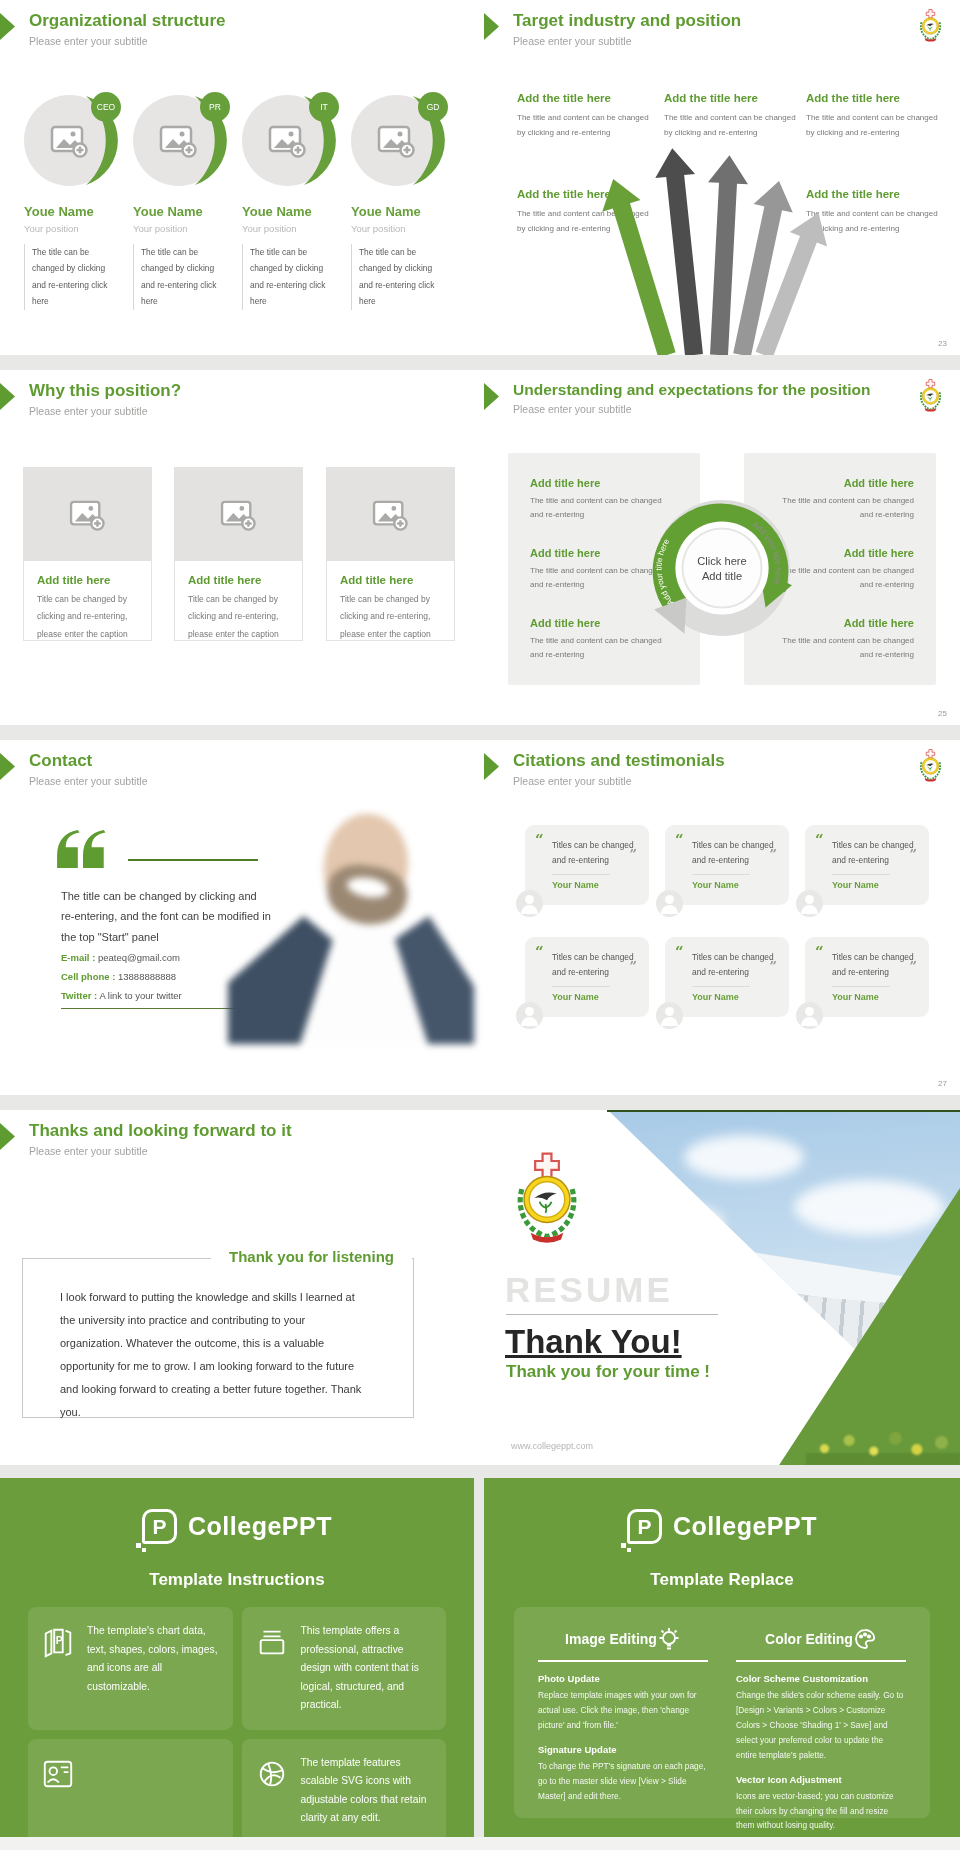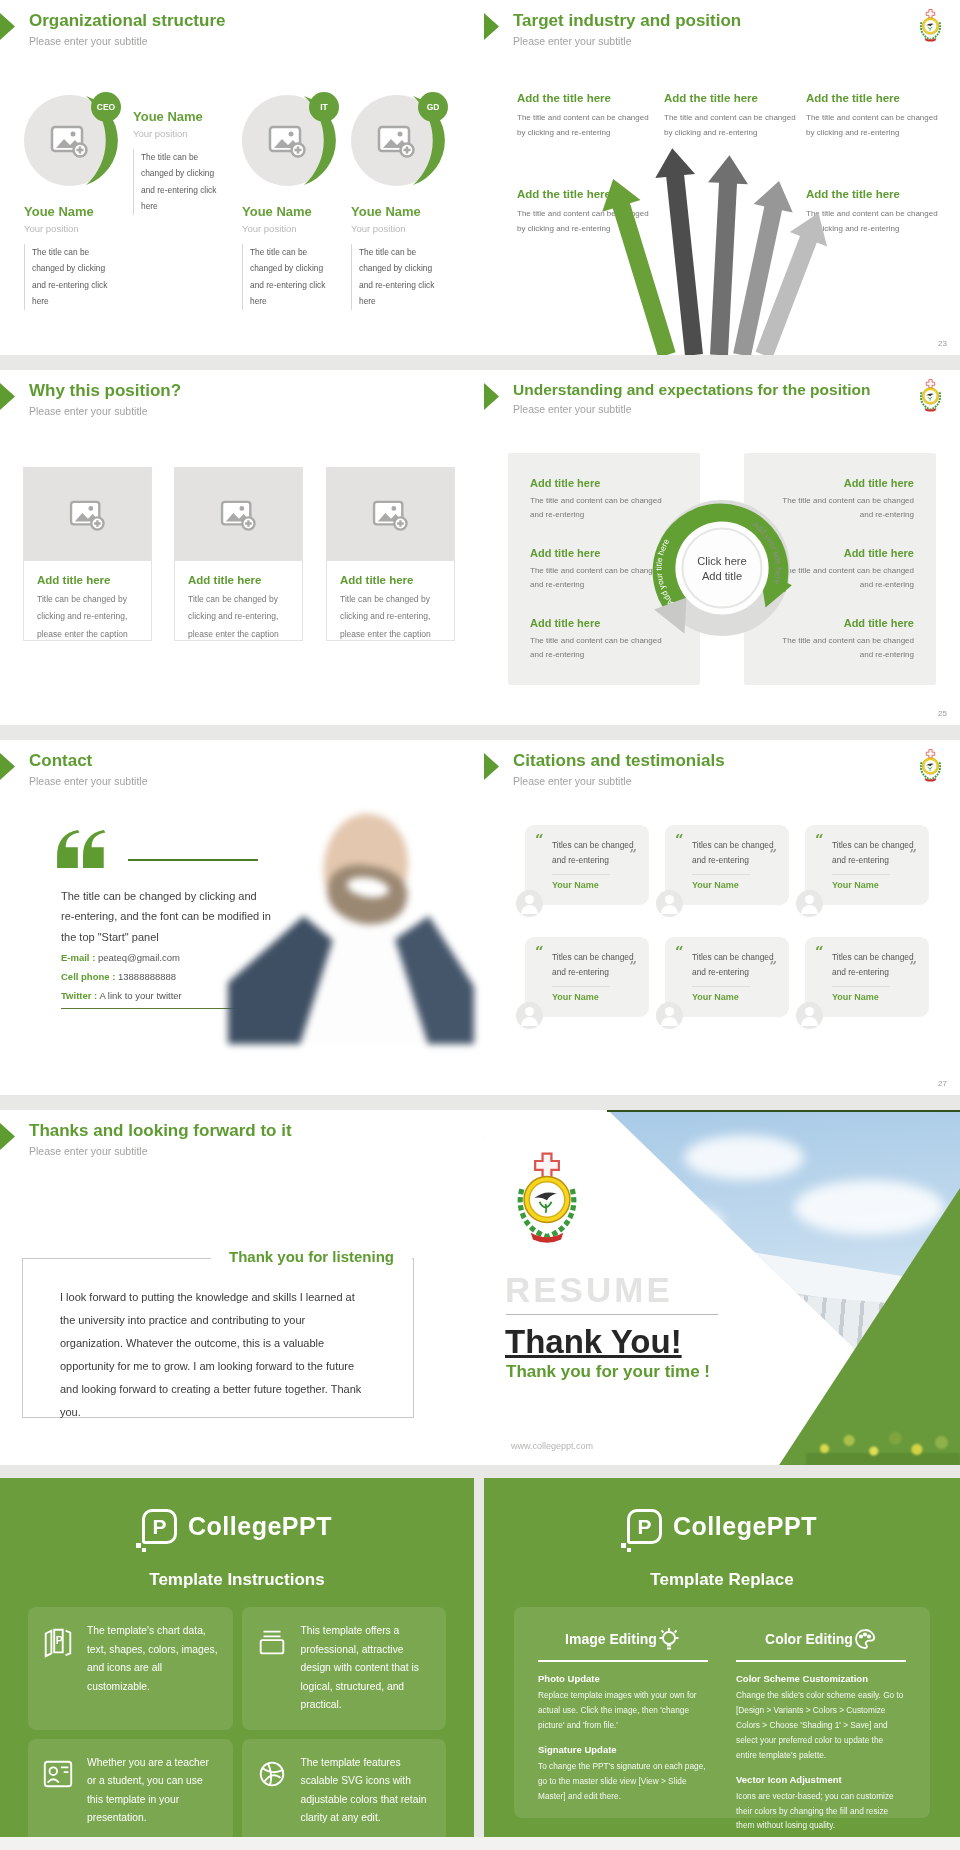--- a/index.html
+++ b/index.html
@@ -12,21 +12,21 @@
   .stitle{font-size:17px;font-weight:bold;color:#5e9b31;}
   .stitle.long{font-size:15.5px;}
   .ssub{font-size:10.5px;color:#a2a2a0;margin-top:4px;}
   .semblem{position:absolute;right:16px;top:9px;width:27px;height:33px;}
   .spage{position:absolute;right:13px;bottom:7px;font-size:8px;color:#999;}
   
   .orgcol{position:absolute;top:93px;width:100px;}
   .avatar{position:relative;width:95px;height:95px;}
   .disc{position:absolute;left:0;top:2px;width:91px;height:91px;border-radius:50%;background:#e6e5e3;}
   .cres{position:absolute;left:0;top:0;width:100px;height:95px;}
-  .obadge{position:absolute;right:-2px;top:-1px;width:30px;height:30px;border-radius:50%;background:#67a03a;color:#fff;font-size:8.5px;font-weight:bold;text-align:center;line-height:30px;}
+  .obadge{position:absolute;right:-2px;top:-1px;width:30px;height:30px;border-radius:50%;background:#67a03a;color:#fff;font-size:8.5px;font-weight:normal;text-align:center;line-height:30px;}
   .picwrap{position:absolute;left:26px;top:31px;width:40px;height:34px;}
   .oname{margin-top:16px;font-size:13px;font-weight:bold;color:#67a03a;}
   .opos{margin-top:4px;font-size:9.5px;color:#b8b8b6;}
   .ocap{margin-top:10px;border-left:1px solid #d6d6d4;padding-left:7px;width:80px;font-size:8.4px;color:#595959;line-height:1.95;}
   
   .tblock{position:absolute;width:142px;}
   .tbt{font-size:11.5px;font-weight:bold;color:#5e9b31;margin-bottom:6px;}
   .tbb{font-size:8px;color:#787878;line-height:1.9;}
   .arrowsvg{position:absolute;left:103px;top:143px;width:252px;height:212px;}
   
@@ -195,20 +195,30 @@
       <svg class="picwrap" viewBox="0 0 40 34">
           <use href="#picicon"></use>
         </svg>
       <div class="obadge">CEO</div>
     </div>
     <div class="oname">Youe Name</div>
     <div class="opos">Your position</div>
     <div class="ocap">The title can be changed by clicking and re-entering click here</div>
   </div>
   <div class="orgcol" style="left:133px">
+    <div class="avatar">
+      <div class="disc"></div>
+      <svg class="cres" viewBox="0 0 100 95">
+          <use href="#crescent"></use>
+        </svg>
+      <svg class="picwrap" viewBox="0 0 40 34">
+          <use href="#picicon"></use>
+        </svg>
+      <div class="obadge">PR</div>
+    </div>
     <div class="oname">Youe Name</div>
     <div class="opos">Your position</div>
     <div class="ocap">The title can be changed by clicking and re-entering click here</div>
   </div>
   <div class="orgcol" style="left:242px">
     <div class="avatar">
       <div class="disc"></div>
       <svg class="cres" viewBox="0 0 100 95">
           <use href="#crescent"></use>
         </svg>
@@ -545,21 +555,20 @@
     <div class="fcard">
       <svg viewBox="0 0 36 36">
           <use href="#ic-cards"></use>
         </svg>
       <div class="ftext">This template offers a professional, attractive design with content that is logical, structured, and practical.</div>
     </div>
     <div class="fcard">
       <svg viewBox="0 0 36 36">
           <use href="#ic-person"></use>
         </svg>
-      <div class="ftext">Whether you are a teacher or a student, you can use this template in your presentation.</div>
     </div>
     <div class="fcard">
       <svg viewBox="0 0 36 36">
           <use href="#ic-ball"></use>
         </svg>
       <div class="ftext">The template features scalable SVG icons with adjustable colors that retain clarity at any edit.</div>
     </div>
   </div>
 </div>
 

